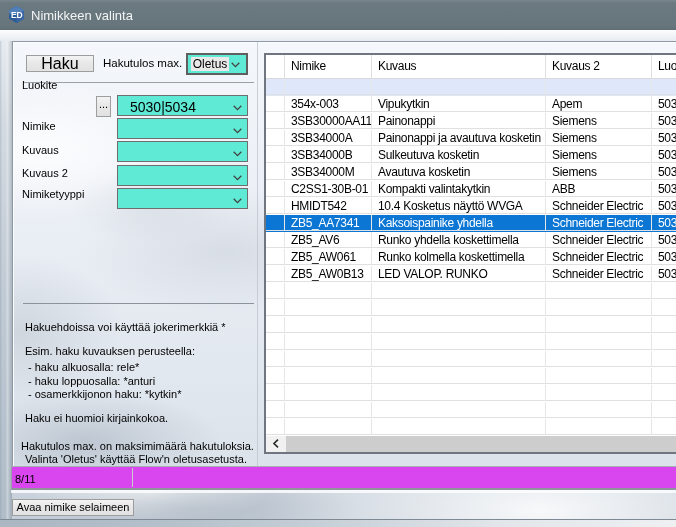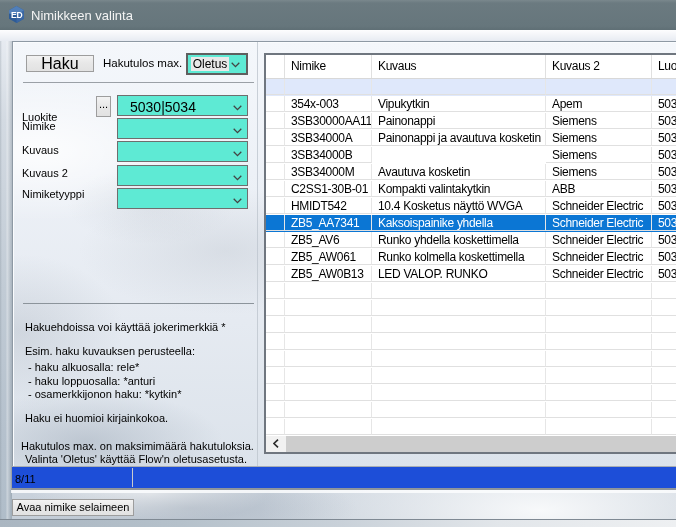--- a/index.html
+++ b/index.html
@@ -63,21 +63,21 @@
   .c4 { left:386px; width:130px; }
   .gline { border-bottom:1px solid #e0e0e0; }
   .hdr { position:absolute; left:0; top:0; width:500px; height:24px; background:#fff; border-bottom:1px solid #d8d8d8; }
   .hcell { position:absolute; top:0; height:23px; line-height:23px; border-right:1px solid #e0e0e0; padding-left:6px; white-space:nowrap; font-size:12px; letter-spacing:-0.3px; }
   .rowsel { background:#0b76d4; color:#fff; }
   .rowblue { background:#dfe8fb; }
   .hscroll { position:absolute; left:0; top:381px; width:500px; height:16px; background:#f1f1f1; }
   .hthumb { position:absolute; left:20px; top:0; width:480px; height:16px; background:#cdcdcd; }
   .harrow { position:absolute; left:0; top:0; width:20px; height:16px; background:#f1f1f1; color:#404040; text-align:center; }
 
-  .status { position:absolute; left:11px; top:466px; width:665px; height:24px; background:#1d4ed8;
+  .status { position:absolute; left:11px; top:466px; width:665px; height:24px; background:#d946ef;
     border-top:1px solid #a8aeb4; border-left:1px solid #9aa0a6; border-bottom:2px solid #8f959b;padding-left:8px; }
   .statusunder { position:absolute; left:11px; top:490px; width:665px; height:3px; background:rgba(252,253,254,.85); }
 </style>
 </head>
 <body>
 <div class="win">
 
   <div class="titlebar">
     <svg width="17" height="17" style="position:absolute;left:8px;top:6px" viewBox="0 0 17 17">
       <polygon points="8.5,0 16,4.3 16,12.7 8.5,17 1,12.7 1,4.3" fill="#2d5b96"></polygon>
@@ -98,21 +98,21 @@
   <div class="btn" style="left:26px; top:55px; width:68px; height:17px; line-height:15px; font-size:16px;">Haku</div>
   <div class="lbl" style="left:103px; top:57px; font-size:11.5px;">Hakutulos max.</div>
   <div class="combo" style="left:186px; top:53px; width:62px; height:22px; border:2px solid #5f5f5f;">
     <div style="position:absolute;left:3px;top:2px;width:38px;height:14px;background:#e9e9e9;text-align:center;line-height:14px;font-size:12px;">Oletus</div>
     <svg width="9" height="6" viewBox="0 0 9 6" style="top:7px;right:6px;">
         <path d="M0.7,0.8 L4.5,4.6 L8.3,0.8" fill="none" stroke="#444" stroke-width="1.3"></path>
       </svg>
   </div>
   <div class="hr" style="left:23px; top:82px; width:231px;"></div>
 
-  <div class="lbl" style="left:22px; top:111px;">Luokite</div>
+  <div class="lbl" style="left:22px; top:79px;">Luokite</div>
   <div class="btn" style="left:96px; top:96px; width:15px; height:21px; line-height:15px;">...</div>
   <div class="combo" style="left:117px; top:95px; width:131px; height:21px;">
     <div style="position:absolute;left:12px;top:3px;font-size:14px;">5030|5034</div>
     <svg width="9" height="6" viewBox="0 0 9 6">
         <path d="M0.7,0.8 L4.5,4.6 L8.3,0.8" fill="none" stroke="#444" stroke-width="1.3"></path>
       </svg>
   </div>
   <div class="lbl" style="left:22px; top:120px;">Nimike</div>
   <div class="combo" style="left:117px; top:118px; width:131px; height:21px;">
     <svg width="9" height="6" viewBox="0 0 9 6">
@@ -181,20 +181,21 @@
         <div class="trow " style="top:75px">
           <div class="cell c0 gline"></div>
           <div class="cell c1 gline">3SB34000A</div>
           <div class="cell c2 gline">Painonappi ja avautuva kosketin</div>
           <div class="cell c3 gline">Siemens</div>
           <div class="cell c4 gline">5030</div>
         </div>
         <div class="trow " style="top:92px">
           <div class="cell c0 gline"></div>
           <div class="cell c1 gline">3SB34000B</div>
+          <div class="cell c2 gline">Sulkeutuva kosketin</div>
           <div class="cell c3 gline">Siemens</div>
           <div class="cell c4 gline">5030</div>
         </div>
         <div class="trow " style="top:109px">
           <div class="cell c0 gline"></div>
           <div class="cell c1 gline">3SB34000M</div>
           <div class="cell c2 gline">Avautuva kosketin</div>
           <div class="cell c3 gline">Siemens</div>
           <div class="cell c4 gline">5030</div>
         </div>

